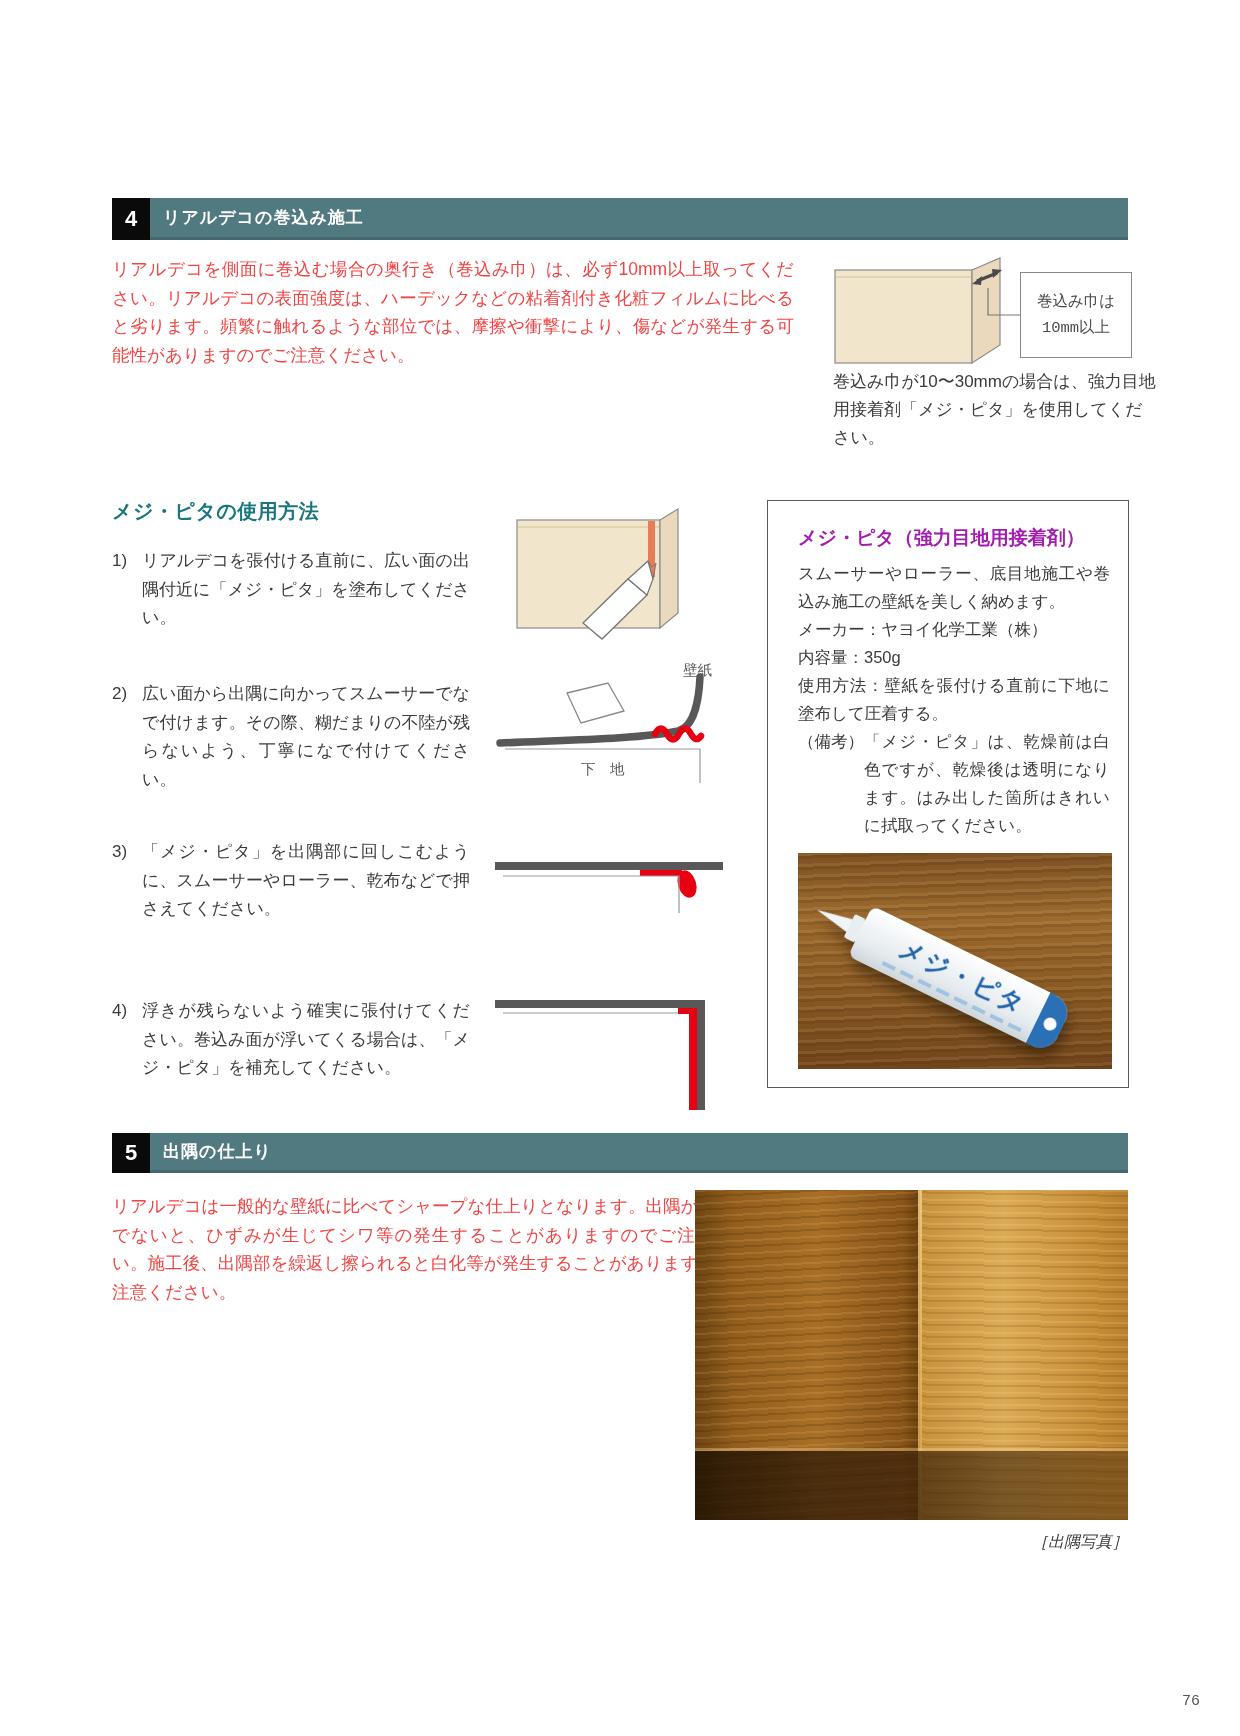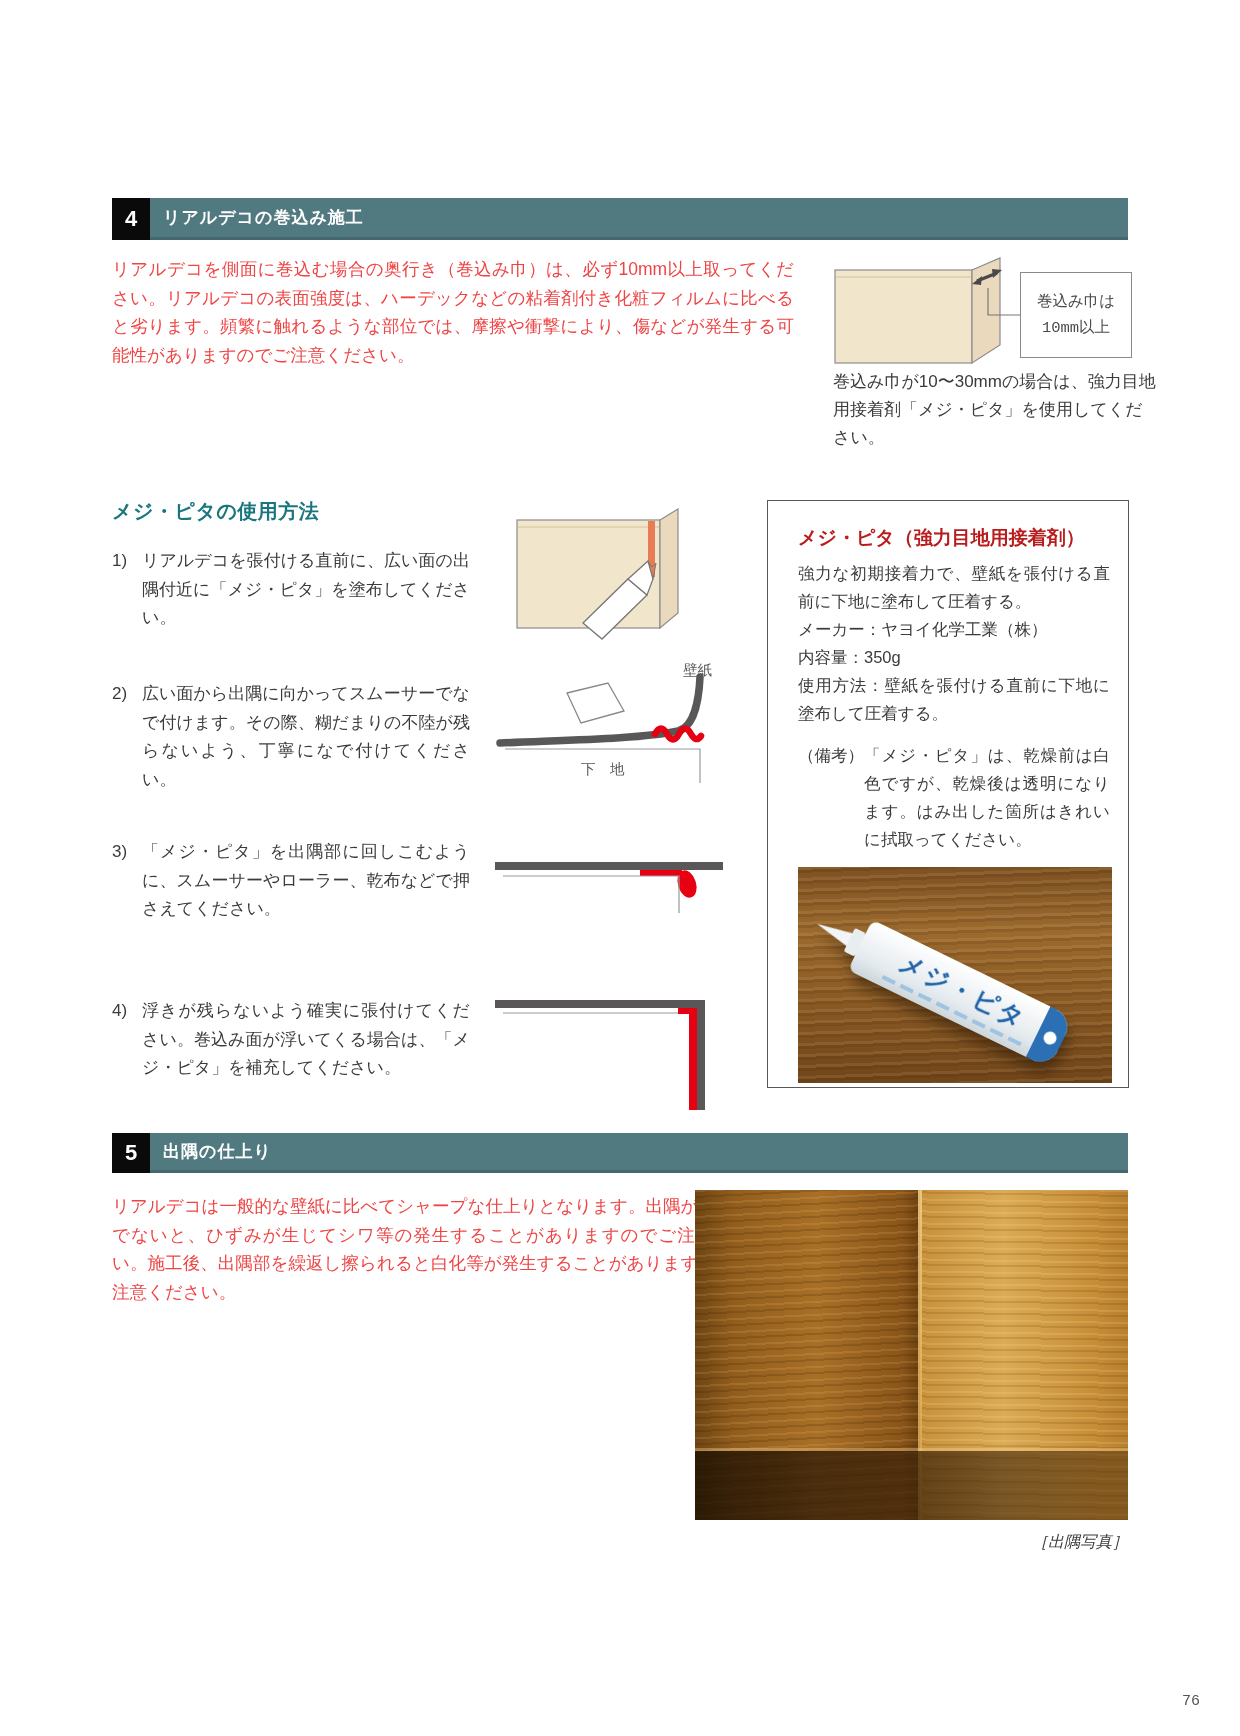--- a/index.html
+++ b/index.html
@@ -21,23 +21,23 @@
   .caption{position:absolute;left:833px;top:368px;width:326px;font-size:17px;line-height:28px;color:#3b3b3b;}
   .teal-head{position:absolute;left:112px;top:498px;font-size:20px;font-weight:bold;color:#19767d;letter-spacing:0.5px;text-align:center;}
   
   .step{position:absolute;left:112px;width:358px;display:flex;font-size:17px;line-height:28.5px;color:#3b3b3b;}
   .step .num{width:30px;flex:0 0 30px;}
   .step .txt{flex:1;text-align:justify;}
   .diag{position:absolute;}
   
   .info-box{position:absolute;left:767px;top:500px;width:362px;height:588px;border:1px solid #595757;
     box-sizing:border-box;padding:24px 18px 0 30px;background:#ffffff;}
-  .info-title{font-size:19px;font-weight:bold;color:#b91c1c;margin:0 0 8px 0;}
+  .info-title{font-size:19px;font-weight:bold;color:#a21caf;margin:0 0 8px 0;}
   .info-box p{margin:0;font-size:16.5px;line-height:28px;text-align:justify;}
-  .note{display:flex;margin-top:14px;font-size:16.5px;line-height:28px;}
+  .note{display:flex;font-size:16.5px;line-height:28px;}
   .note .lbl{flex:0 0 66px;}
   .note .txt{flex:1;text-align:justify;}
   
   .photo{position:relative;margin-top:14px;width:314px;height:216px;overflow:hidden;
     background:
       repeating-linear-gradient(178deg, rgba(255,220,160,0.10) 0 3px, rgba(60,30,5,0.14) 3px 6px, transparent 6px 11px),
       linear-gradient(180deg,#7d5122,#9c6a2e 30%,#8a5a24 62%,#70451a);}
   .tube{position:absolute;left:16px;top:42px;width:272px;height:56px;transform:rotate(26deg);
     transform-origin:30px 28px;display:flex;align-items:center;filter:drop-shadow(6px 9px 7px rgba(30,15,0,0.45));}
   .nozzle{width:0;height:0;border-right:36px solid #f2f5f7;border-top:7px solid transparent;border-bottom:7px solid transparent;}
@@ -144,21 +144,21 @@
   <svg class="diag" style="left:495px;top:990px;" width="235" height="125" viewBox="0 0 235 125">
     <rect x="0" y="10" width="210" height="8" fill="#595757"></rect>
     <rect x="202" y="10" width="8" height="110" fill="#595757"></rect>
     <rect x="183" y="18" width="19" height="6" fill="#e60012"></rect>
     <rect x="194" y="18" width="8" height="102" fill="#e60012"></rect>
     <line x1="8" y1="23" x2="183" y2="23" stroke="#999999" stroke-width="1.2"></line>
   </svg>
 
   <div class="info-box">
     <div class="info-title">メジ・ピタ（強力目地用接着剤）</div>
-    <p>強力な初期接着力で、壁紙を張付ける直前に下地に塗布して圧着する。</p>
+    <p>スムーサーやローラー、底目地施工や巻込み施工の壁紙を美しく納めます。</p>
     <p>メーカー：ヤヨイ化学工業（株）</p>
     <p>内容量：350g</p>
     <p>使用方法：壁紙を張付ける直前に下地に塗布して圧着する。</p>
     <div class="note">
       <span class="lbl">（備考）</span>
       <span class="txt">「メジ・ピタ」は、乾燥前は白色ですが、乾燥後は透明になります。はみ出した箇所はきれいに拭取ってください。</span>
     </div>
     <div class="photo">
       <div class="tube">
         <div class="nozzle"></div>

